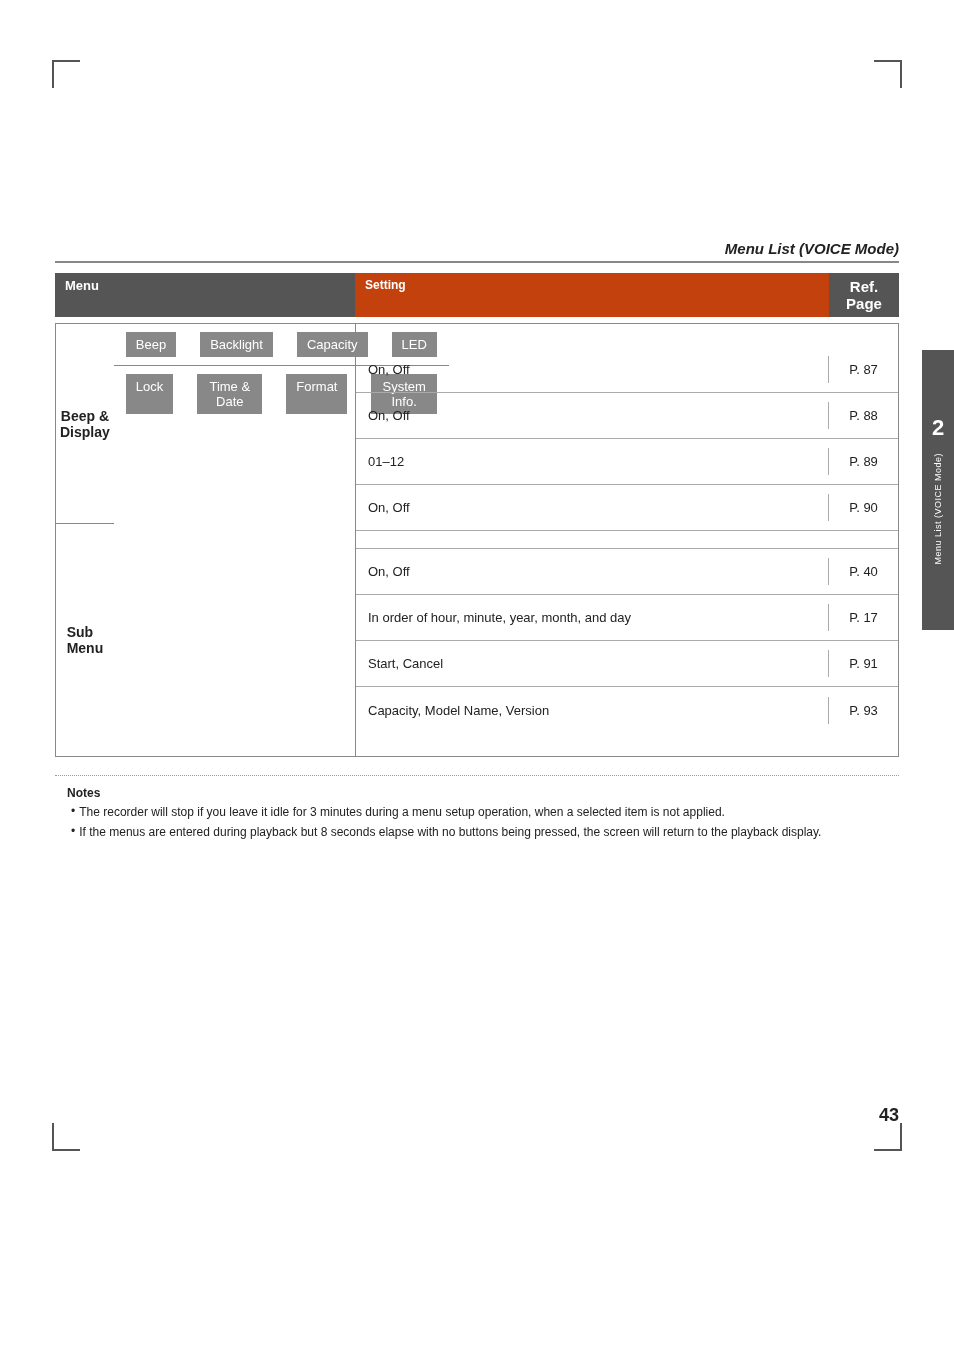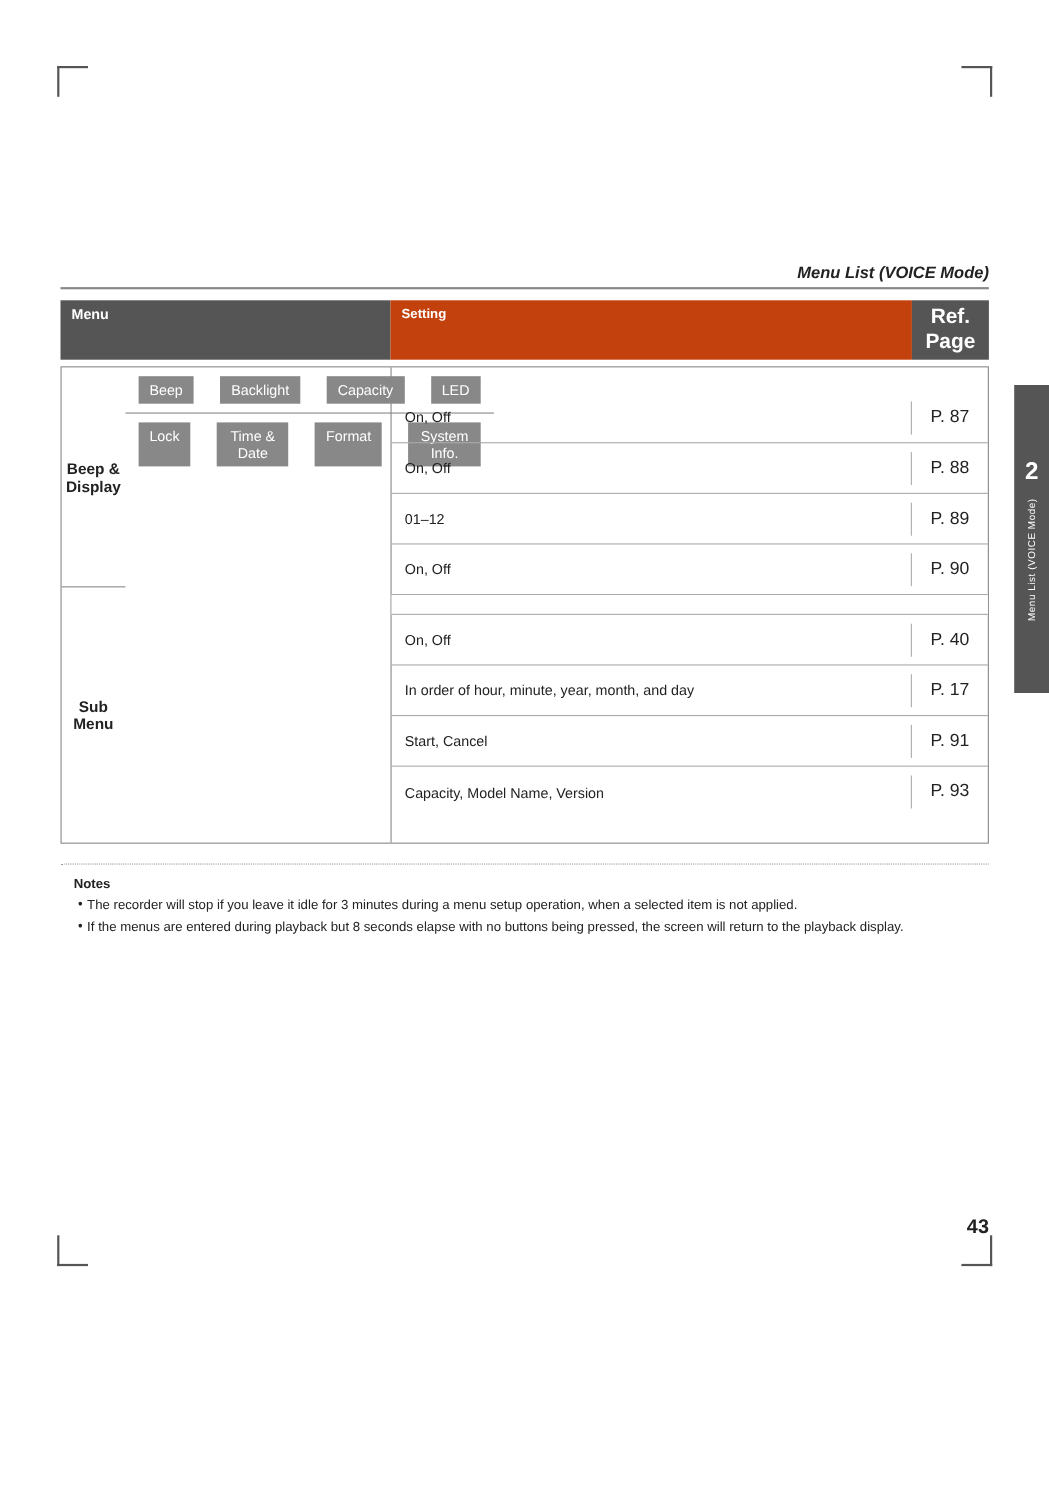--- a/index.html
+++ b/index.html
@@ -109,21 +109,21 @@
       color: #fff;
       font-weight: bold;
       font-size: 12px;
       padding: 5px 10px;
       flex: 1;
     }
     .header-refpage {
       background: #555;
       color: #fff;
       font-weight: bold;
-      font-size: 19px;
+      font-size: 15px;
       padding: 5px 10px;
       width: 70px;
       text-align: center;
       flex-shrink: 0;
     }
 
     
     .table-body {
       display: flex;
       flex-direction: row;
@@ -213,21 +213,21 @@
       flex: 1;
       padding: 6px 12px;
       font-size: 13px;
       color: #222;
       display: flex;
       align-items: center;
     }
     .refpage-cell {
       width: 70px;
       padding: 6px 8px;
-      font-size: 16px;
+      font-size: 13px;
       color: #222;
       border-left: 1.5px solid #aaa;
       text-align: center;
       display: flex;
       align-items: center;
       justify-content: center;
     }
 
     
     .group-spacer {
@@ -294,21 +294,21 @@
       <div class="header-menu">Menu</div>
       <div class="header-setting">Setting</div>
       <div class="header-refpage">Ref. Page</div>
     </div>
 
     <div class="table-body" id="table-body">
     <div class="menu-column">
           <div class="group-label-col">
             <div class="group-label-cell tall1" style="white-space: pre; text-align: center;">Beep &amp;
 Display</div>
-            <div class="group-label-cell tall2" style="white-space: pre; text-align: center;">Sub
+            <div class="group-label-cell tall2" style="white-space: pre; ">Sub
 Menu</div>
           </div>
           <div class="sub-items-col">
             <div class="group-block">
               <div class="sub-item">Beep</div>
               <div class="sub-item">Backlight</div>
               <div class="sub-item">Capacity</div>
               <div class="sub-item">LED</div>
             </div>
             <div class="group-block">

